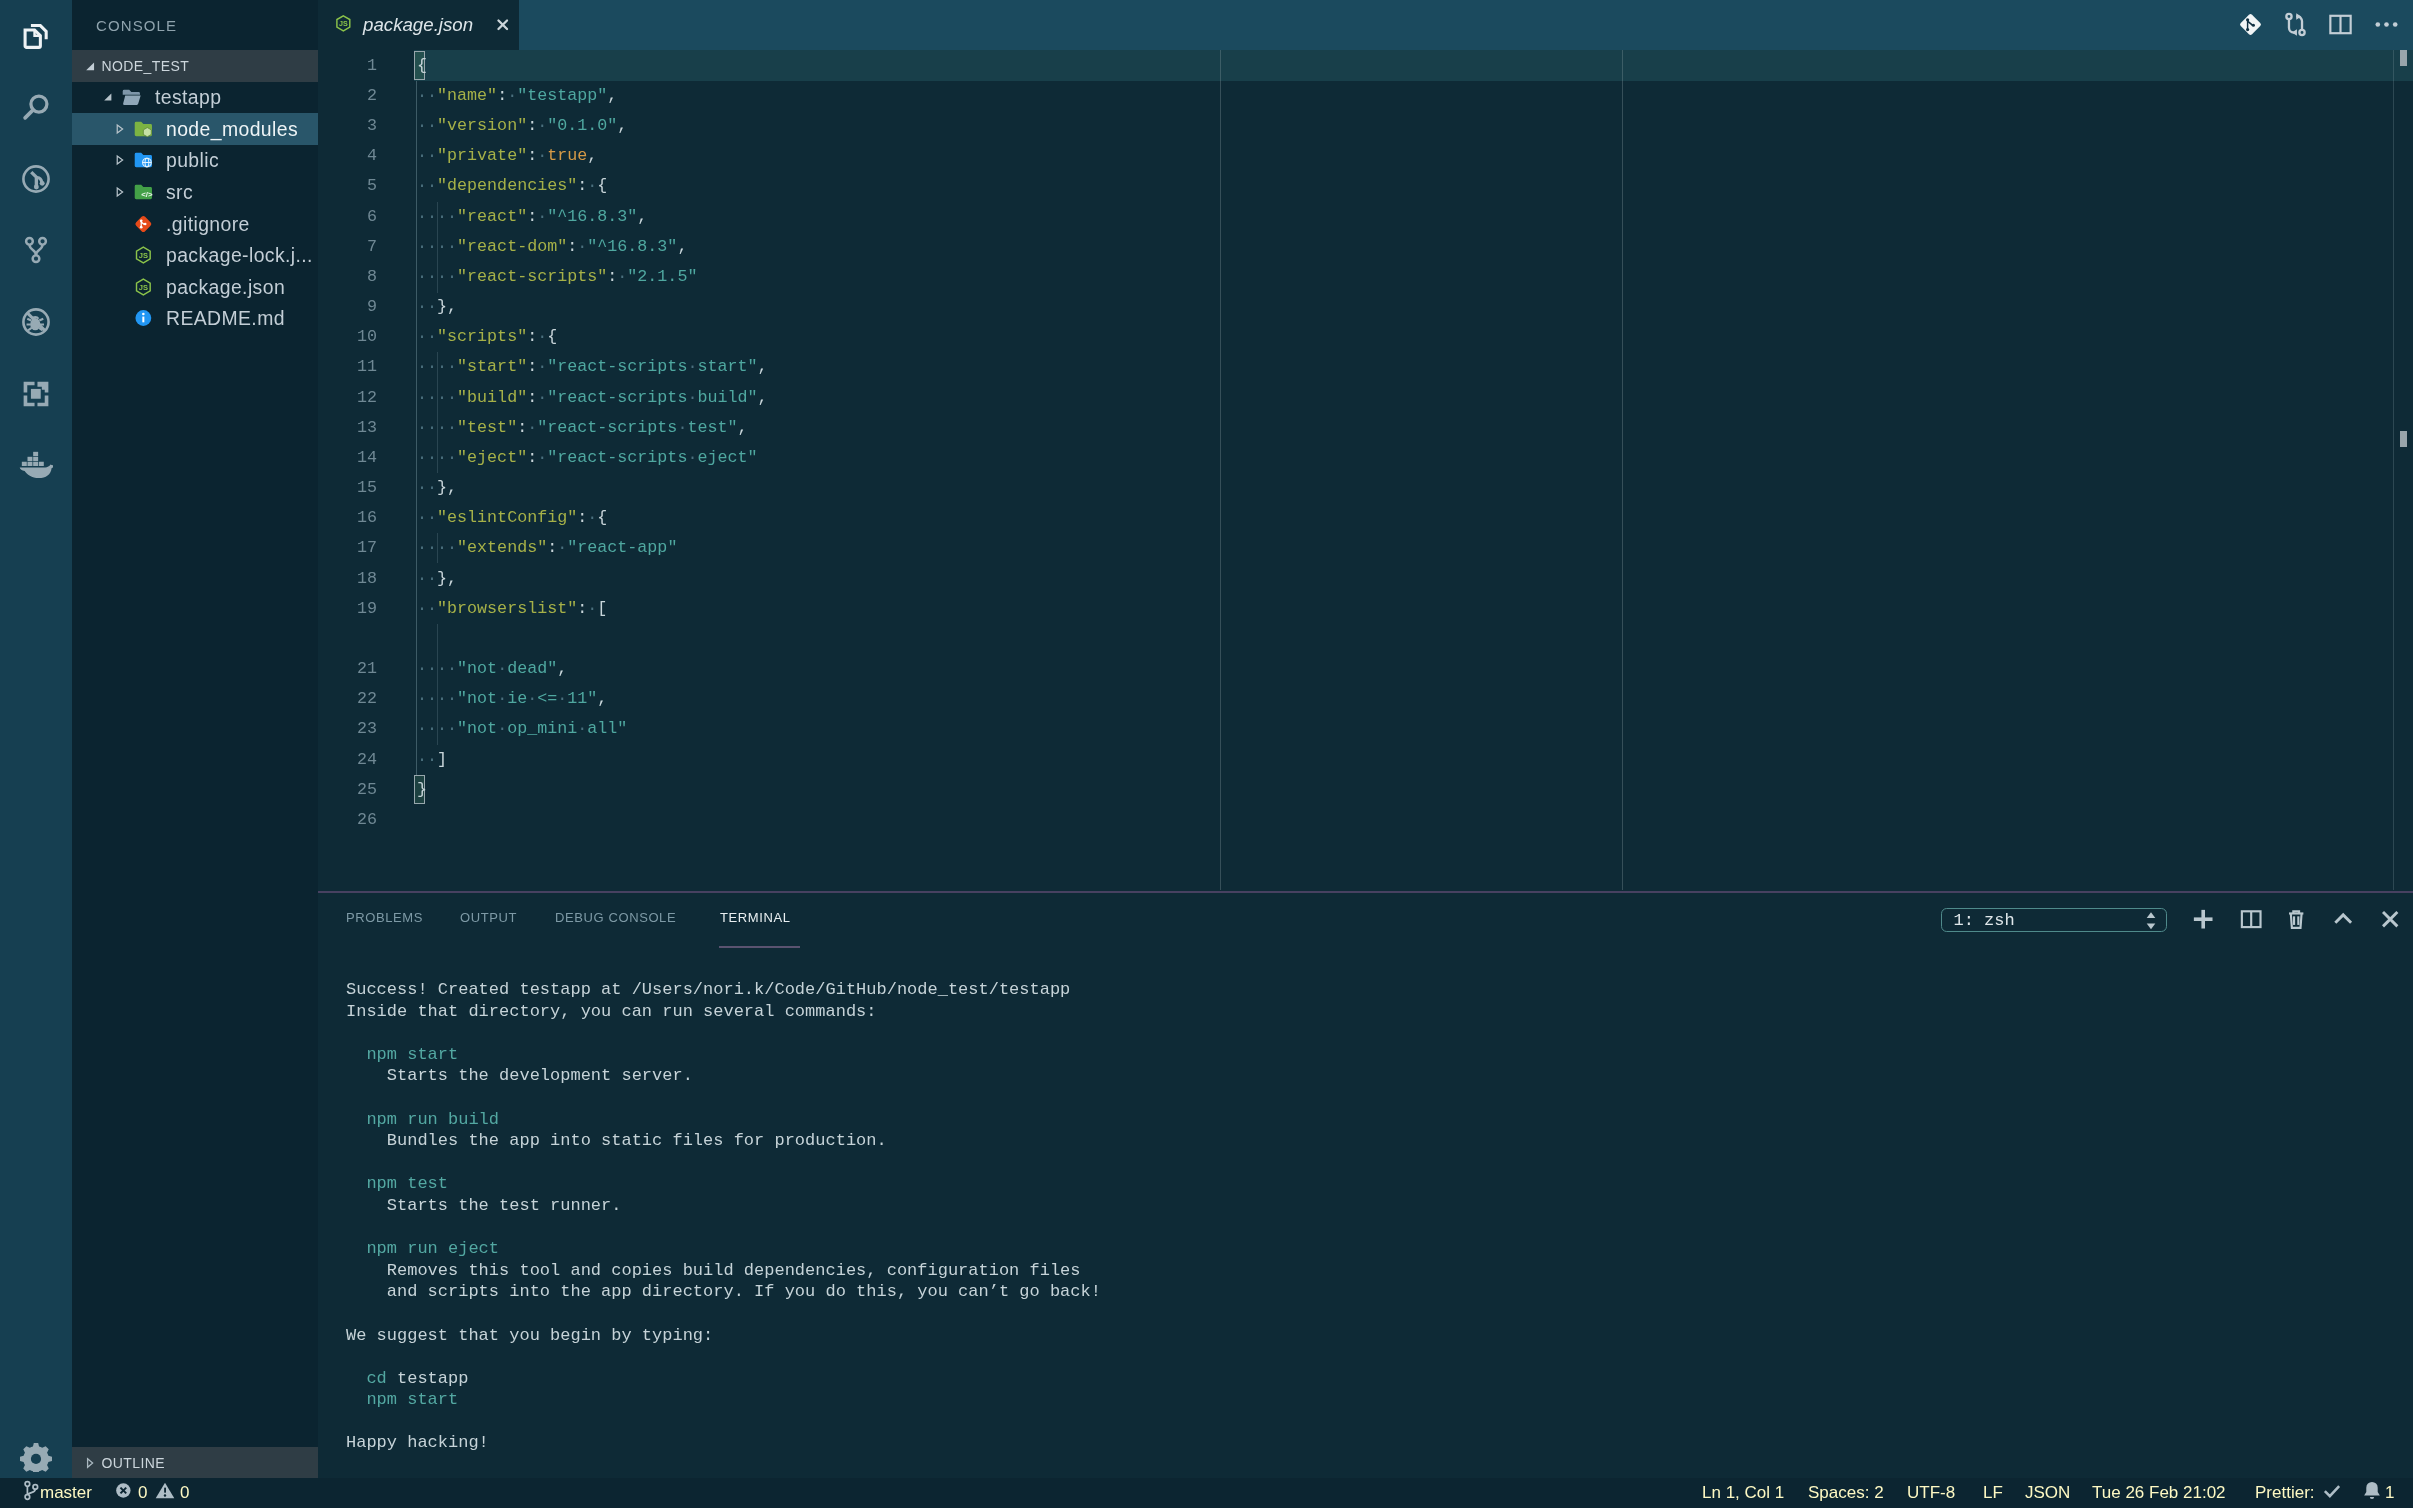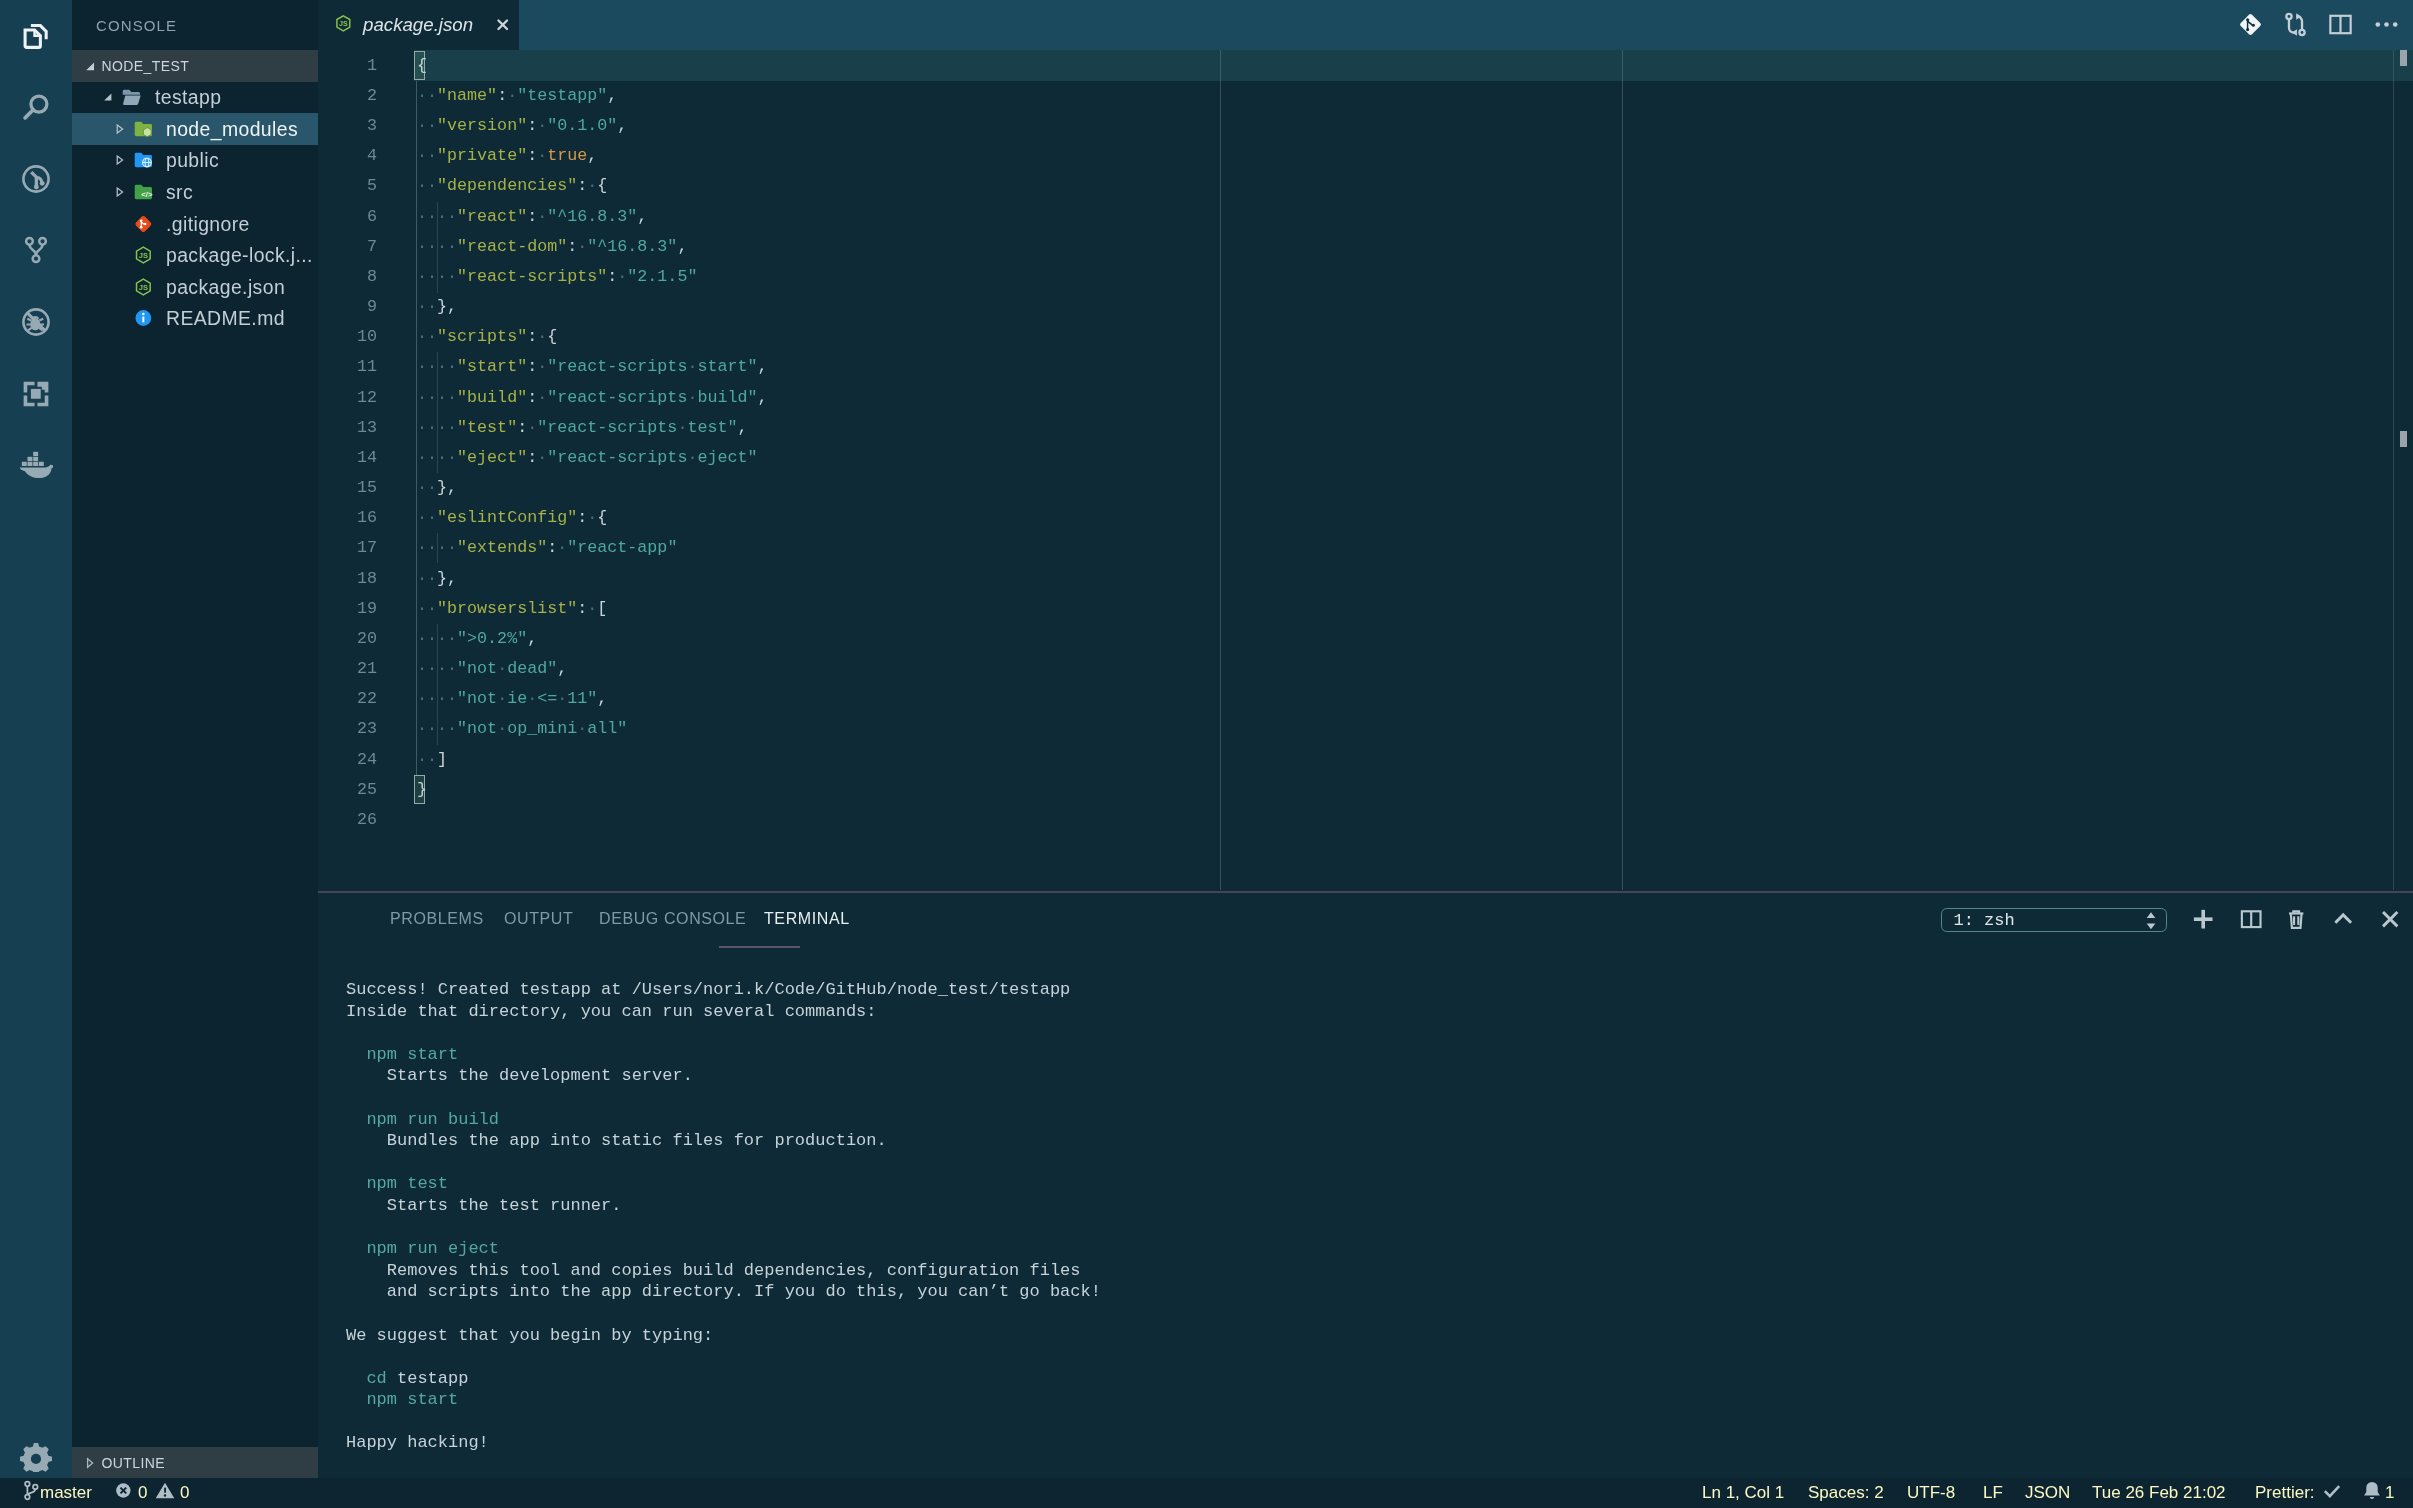--- a/index.html
+++ b/index.html
@@ -30,21 +30,21 @@
 i.k { color:#a6b148; } i.s { color:#4fa8a0; } i.p { color:#c8d5da; }
 i.o { color:#d59a47; } i.w { color:#4b707e; }
 .gd,.gdb { position:absolute; width:1.4px; }
 .gd { background:rgba(110,140,152,0.28); }
 .gdb { background:rgba(140,170,182,0.38); }
 .ruler { position:absolute; top:0; width:1.4px; height:840px; background:rgba(130,150,155,0.35); }
 .bbox { position:absolute; width:10.8px; height:29px; border:1.4px solid #98a7ad; background:rgba(70,125,95,0.28); }
 #ovline { position:absolute; left:2075px; top:0; width:1.4px; height:840px; background:rgba(120,142,152,0.30); }
 .ovmark { position:absolute; left:2082px; width:7.2px; height:16px; background:#99a5ab; }
 #panel { position:absolute; left:318px; top:891px; width:2095px; height:588px; background:#0e2a36; border-top:2.2px solid #474161; }
-.ptab { position:absolute; top:17px; font-size:16px; letter-spacing:0.6px; color:#7e9aa6;margin-left:44px; }
+.ptab { position:absolute; top:17px; font-size:13px; letter-spacing:0.6px; color:#7e9aa6; }
 .ptab.act { color:#e9eff1; }
 #punder { position:absolute; left:401px; top:53px; width:81px; height:2.2px; background:#5a5370; }
 #term { position:absolute; left:28px; top:86px; font-family:"Liberation Mono",monospace; font-size:17px; line-height:21.6px; color:#c6d3d8; white-space:pre; }
 #term b { font-weight:normal; color:#53a8a2; }
 #dropdown { position:absolute; left:1623px; top:15px; width:226px; height:24px; border:1.4px solid #4f8a8b; border-radius:5.7px; }
 #dropdown .t { position:absolute; left:11.5px; top:50%; transform:translateY(-50%); font-size:17px; color:#dfe7ea;font-family:Liberation Mono, monospace; }
 #dropdown .ar { position:absolute; right:7.2px; top:1.4px; }
 .pico { position:absolute; top:14.4px; }
 #statusbar { position:absolute; left:0; top:1478px; width:2413px; height:30px; background:#0c2531; }
 .sbi { position:absolute; top:50%; transform:translateY(-50%); font-size:17px; color:#fef9c3; white-space:pre; }
@@ -285,21 +285,20 @@
 <div class="ln" style="top:272px"><span class="num">10</span><span class="cd"><i class="w">·</i><i class="w">·</i><i class="k">"scripts"</i><i class="p">:</i><i class="w">·</i><i class="p">{</i></span></div>
 <div class="ln" style="top:302px"><span class="num">11</span><span class="cd"><i class="w">·</i><i class="w">·</i><i class="w">·</i><i class="w">·</i><i class="k">"start"</i><i class="p">:</i><i class="w">·</i><i class="s">"react-scripts</i><i class="w">·</i><i class="s">start"</i><i class="p">,</i></span></div>
 <div class="ln" style="top:333px"><span class="num">12</span><span class="cd"><i class="w">·</i><i class="w">·</i><i class="w">·</i><i class="w">·</i><i class="k">"build"</i><i class="p">:</i><i class="w">·</i><i class="s">"react-scripts</i><i class="w">·</i><i class="s">build"</i><i class="p">,</i></span></div>
 <div class="ln" style="top:363px"><span class="num">13</span><span class="cd"><i class="w">·</i><i class="w">·</i><i class="w">·</i><i class="w">·</i><i class="k">"test"</i><i class="p">:</i><i class="w">·</i><i class="s">"react-scripts</i><i class="w">·</i><i class="s">test"</i><i class="p">,</i></span></div>
 <div class="ln" style="top:393px"><span class="num">14</span><span class="cd"><i class="w">·</i><i class="w">·</i><i class="w">·</i><i class="w">·</i><i class="k">"eject"</i><i class="p">:</i><i class="w">·</i><i class="s">"react-scripts</i><i class="w">·</i><i class="s">eject"</i></span></div>
 <div class="ln" style="top:423px"><span class="num">15</span><span class="cd"><i class="w">·</i><i class="w">·</i><i class="p">}</i><i class="p">,</i></span></div>
 <div class="ln" style="top:453px"><span class="num">16</span><span class="cd"><i class="w">·</i><i class="w">·</i><i class="k">"eslintConfig"</i><i class="p">:</i><i class="w">·</i><i class="p">{</i></span></div>
 <div class="ln" style="top:483px"><span class="num">17</span><span class="cd"><i class="w">·</i><i class="w">·</i><i class="w">·</i><i class="w">·</i><i class="k">"extends"</i><i class="p">:</i><i class="w">·</i><i class="s">"react-app"</i></span></div>
 <div class="ln" style="top:514px"><span class="num">18</span><span class="cd"><i class="w">·</i><i class="w">·</i><i class="p">}</i><i class="p">,</i></span></div>
 <div class="ln" style="top:544px"><span class="num">19</span><span class="cd"><i class="w">·</i><i class="w">·</i><i class="k">"browserslist"</i><i class="p">:</i><i class="w">·</i><i class="p">[</i></span></div>
-<div class="ln" style="top:574px"><span class="num">20</span><span class="cd"><i class="w">·</i><i class="w">·</i><i class="w">·</i><i class="w">·</i><i class="s">"&gt;0.2%"</i><i class="p">,</i></span></div>
 <div class="ln" style="top:604px"><span class="num">21</span><span class="cd"><i class="w">·</i><i class="w">·</i><i class="w">·</i><i class="w">·</i><i class="s">"not</i><i class="w">·</i><i class="s">dead"</i><i class="p">,</i></span></div>
 <div class="ln" style="top:634px"><span class="num">22</span><span class="cd"><i class="w">·</i><i class="w">·</i><i class="w">·</i><i class="w">·</i><i class="s">"not</i><i class="w">·</i><i class="s">ie</i><i class="w">·</i><i class="s">&lt;=</i><i class="w">·</i><i class="s">11"</i><i class="p">,</i></span></div>
 <div class="ln" style="top:664px"><span class="num">23</span><span class="cd"><i class="w">·</i><i class="w">·</i><i class="w">·</i><i class="w">·</i><i class="s">"not</i><i class="w">·</i><i class="s">op_mini</i><i class="w">·</i><i class="s">all"</i></span></div>
 <div class="ln" style="top:695px"><span class="num">24</span><span class="cd"><i class="w">·</i><i class="w">·</i><i class="p">]</i></span></div>
 <div class="ln" style="top:725px"><span class="num">25</span><span class="cd"><i class="p">}</i></span></div>
 <div class="ln" style="top:755px"><span class="num">26</span><span class="cd"></span></div>
 </div>
 
 <div id="panel">
   <span class="ptab" style="left:28px">PROBLEMS</span>

